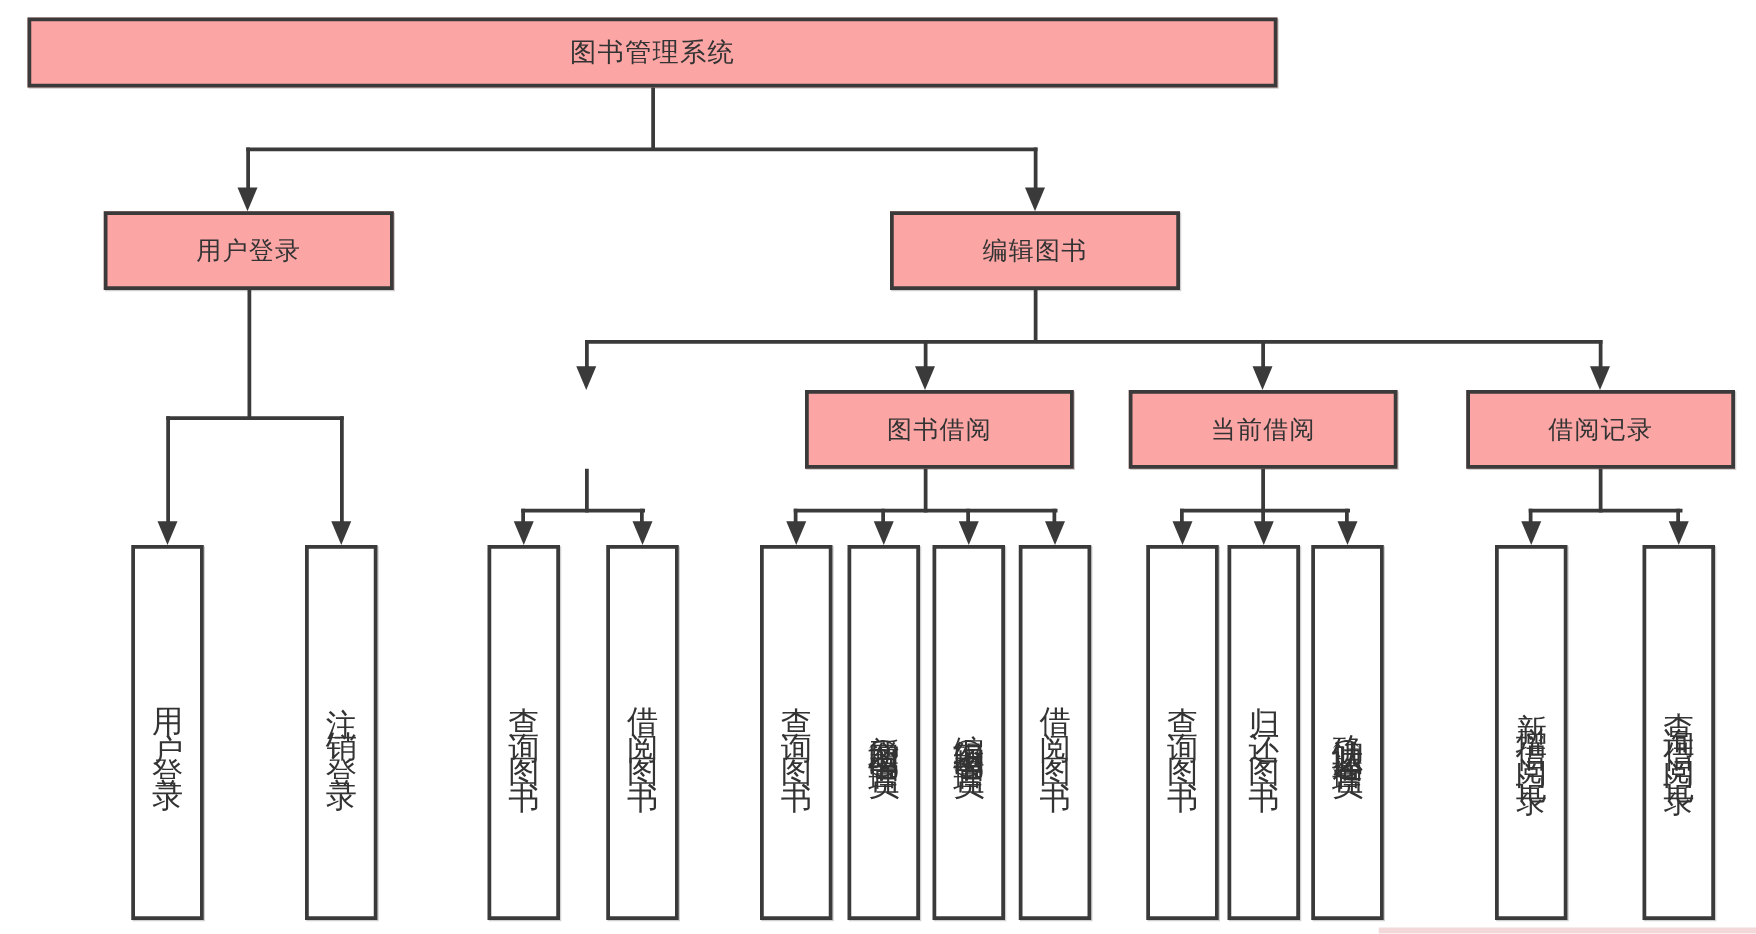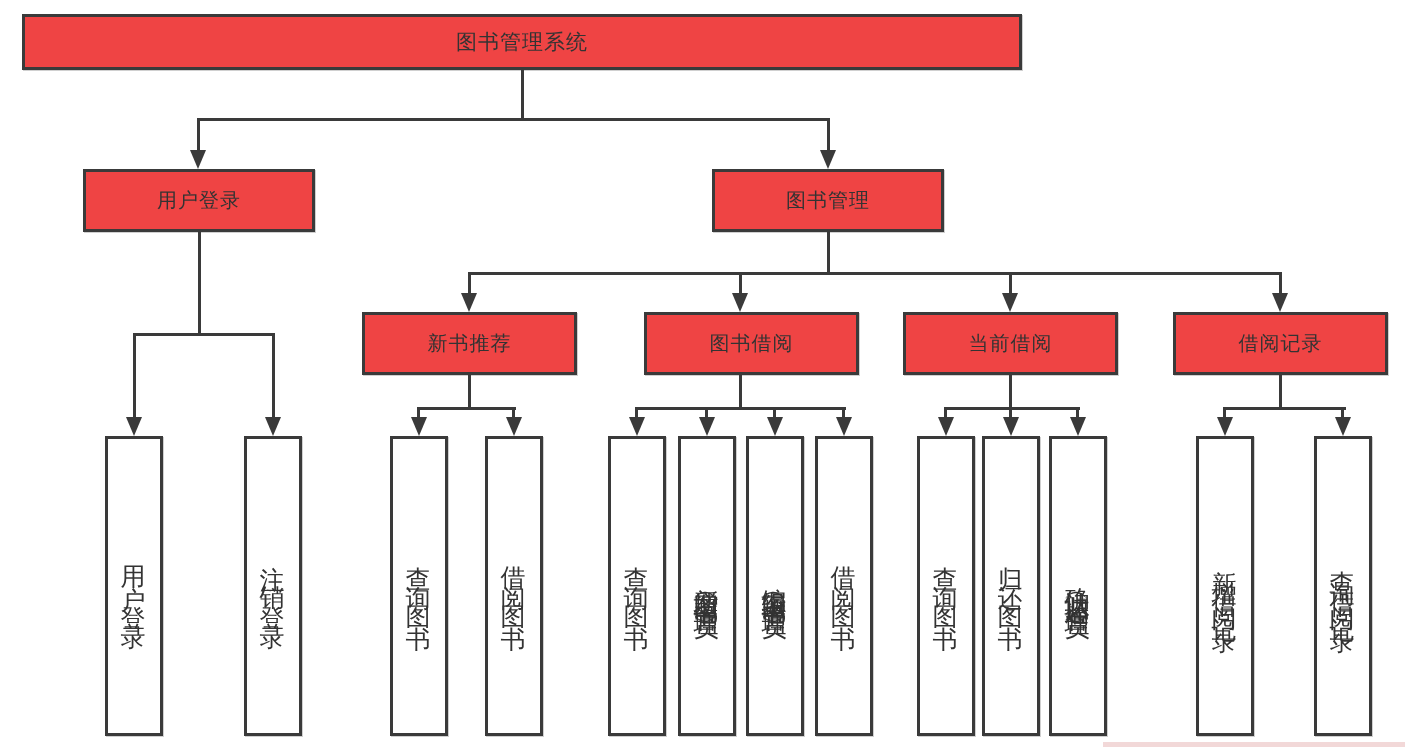--- a/index.html
+++ b/index.html
@@ -7,21 +7,21 @@
     --text:#333333;
     --wm:#b3b3b3;
   }
   html,body{margin:0;padding:0;background:#ffffff;}
   body{font-family:"Liberation Sans","DejaVu Sans",sans-serif;}
   #canvas{position:relative;width:1405px;height:747px;background:#ffffff;overflow:hidden;}
 
   
   .node{
     position:absolute;box-sizing:border-box;border:3px solid var(--line);
-    background:#ef4444;color:var(--text);
+    background:#fca5a5;color:var(--text);
     display:flex;align-items:center;justify-content:center;
     font-size:20px;letter-spacing:1px;
     box-shadow:1px 1px 0 rgba(120,120,120,.35);
   }
   .root{left:22px;top:14px;width:1000px;height:56px;font-size:21px;}
   .lvl2{top:169px;width:232px;height:63px;}
   .lvl3{top:312px;width:215px;height:63px;}
 
   .leaf{
     position:absolute;box-sizing:border-box;top:436px;width:58px;height:300px;
@@ -59,41 +59,40 @@
   <div class="node root">图书管理系统</div>
 
   <div class="v" style="left:521px;top:70px;height:50px;"></div>
   <div class="h" style="left:197px;top:118px;width:633px;"></div>
   <div class="v" style="left:197px;top:118px;height:34px;"></div>
   <div class="v" style="left:827px;top:118px;height:34px;"></div>
   <div class="arr" style="left:190px;top:150px;"></div>
   <div class="arr" style="left:820px;top:150px;"></div>
 
   <div class="node lvl2" style="left:83px;">用户登录</div>
-  <div class="node lvl2" style="left:712px;">图书管理</div>
+  <div class="node lvl2" style="left:712px;">编辑图书</div>
 
   <div class="v" style="left:198px;top:232px;height:103px;"></div>
   <div class="h" style="left:133px;top:333px;width:142px;"></div>
   <div class="v" style="left:133px;top:333px;height:86px;"></div>
   <div class="v" style="left:272px;top:333px;height:86px;"></div>
   <div class="arr" style="left:126px;top:417px;"></div>
   <div class="arr" style="left:265px;top:417px;"></div>
 
   <div class="v" style="left:827px;top:232px;height:42px;"></div>
   <div class="h" style="left:468px;top:272px;width:814px;"></div>
   <div class="v" style="left:468px;top:272px;height:22px;"></div>
   <div class="v" style="left:739px;top:272px;height:22px;"></div>
   <div class="v" style="left:1009px;top:272px;height:22px;"></div>
   <div class="v" style="left:1279px;top:272px;height:22px;"></div>
   <div class="arr" style="left:461px;top:293px;"></div>
   <div class="arr" style="left:732px;top:293px;"></div>
   <div class="arr" style="left:1002px;top:293px;"></div>
   <div class="arr" style="left:1272px;top:293px;"></div>
 
-  <div class="node lvl3" style="left:362px;">新书推荐</div>
   <div class="node lvl3" style="left:644px;">图书借阅</div>
   <div class="node lvl3" style="left:903px;">当前借阅</div>
   <div class="node lvl3" style="left:1173px;">借阅记录</div>
 
   <div class="v" style="left:468px;top:375px;height:35px;"></div>
   <div class="h" style="left:417px;top:407px;width:99px;"></div>
   <div class="v" style="left:417px;top:407px;height:12px;"></div>
   <div class="v" style="left:512px;top:407px;height:12px;"></div>
   <div class="arr" style="left:411px;top:417px;"></div>
   <div class="arr" style="left:506px;top:417px;"></div>

